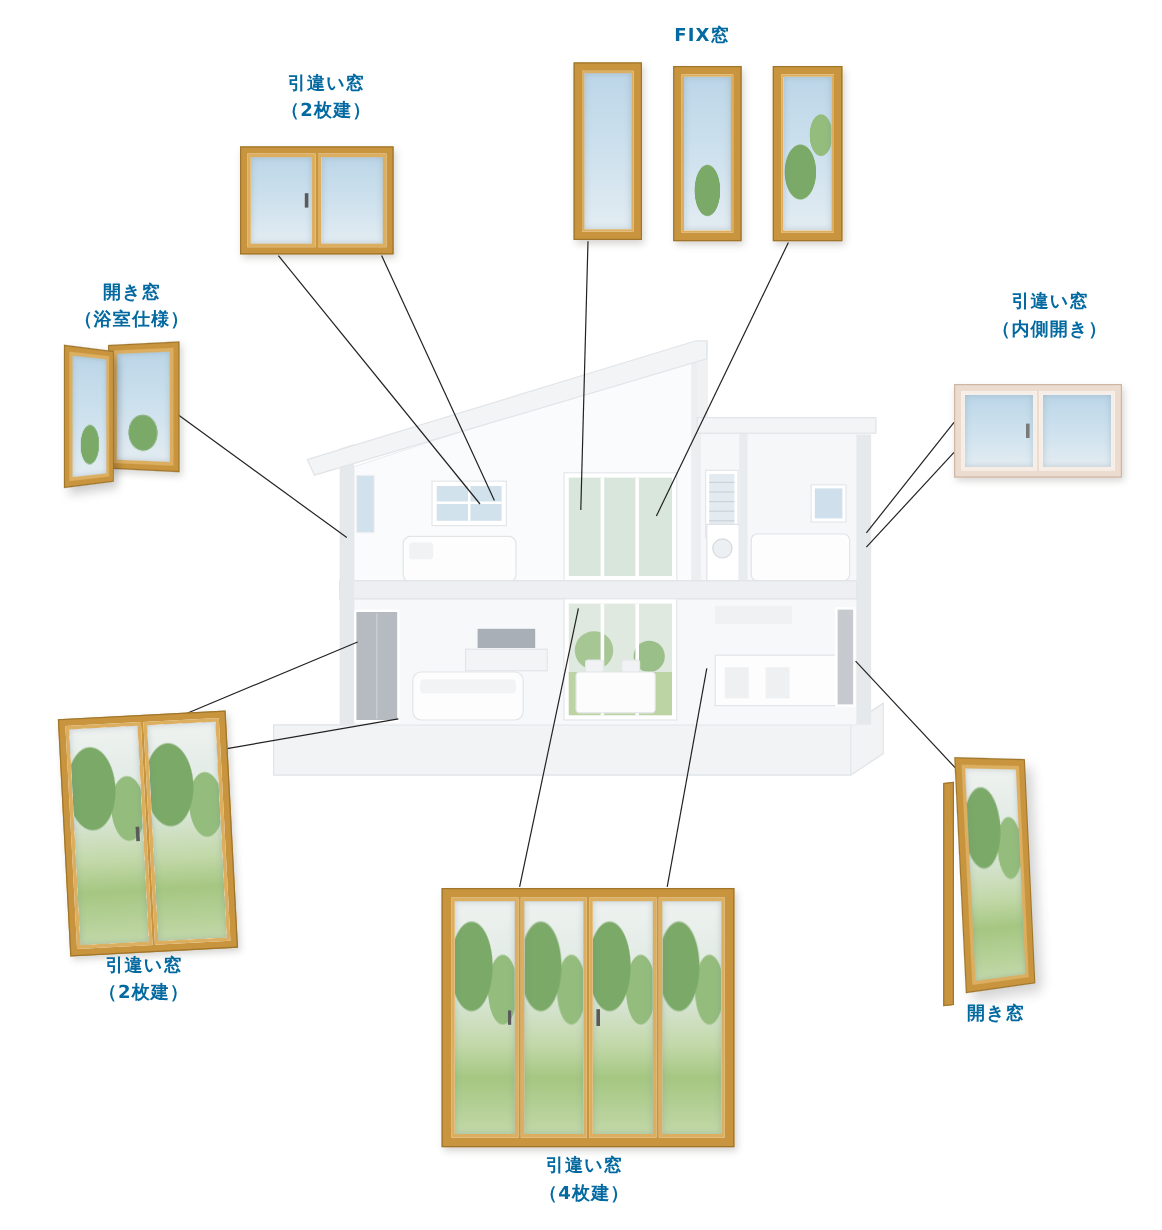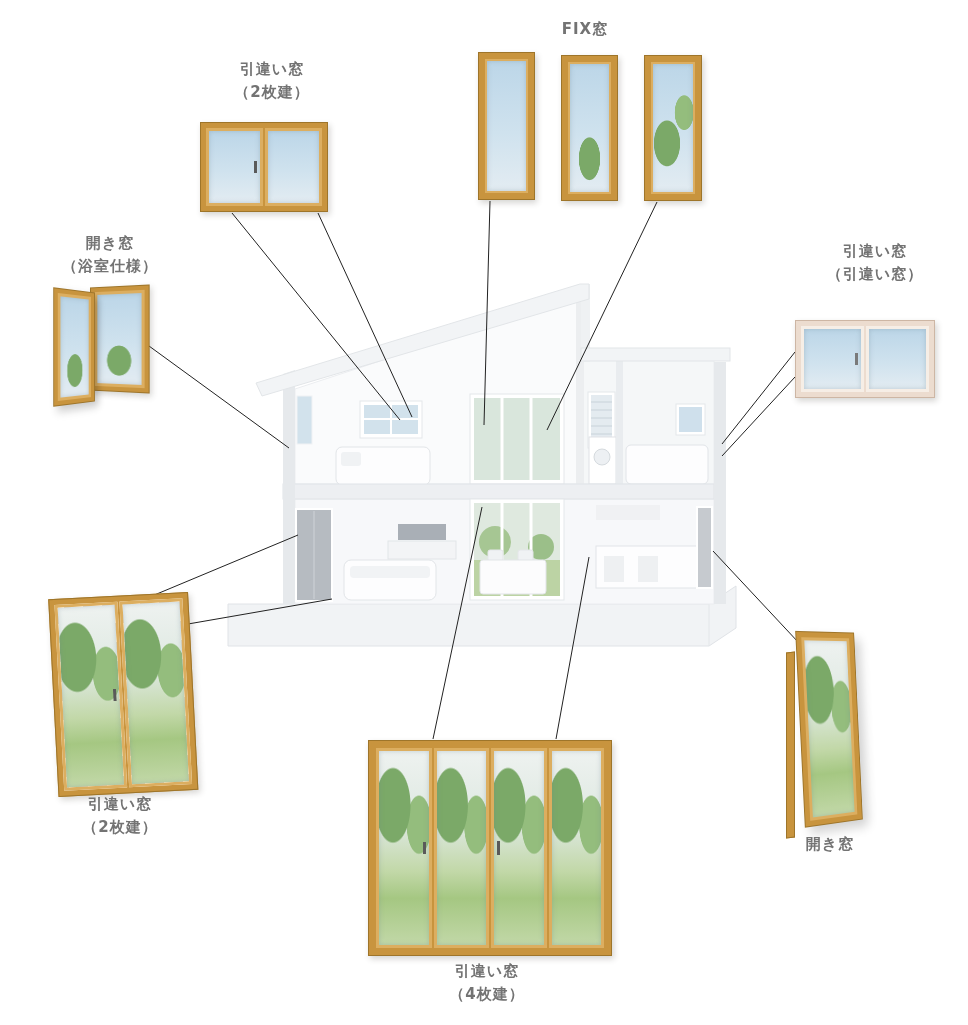--- a/index.html
+++ b/index.html
@@ -1,21 +1,21 @@
 <!DOCTYPE html>
 <html style="--wood_frame: #c8943e; --wood_light: #dcae60; --wood_dark: #9e752a; --bath_frame: #ecdccf; --sky_top: #bcd6e8; --sky_mid: #cfe2ee; --sky_bot: #e3ecf2; --foliage: #7ba968; --foliage2: #94bd7d; --lawn: #a5c782; --lawn2: #c2d8a8; --connector: #222222;"><head>
 <meta charset="utf-8">
 <style>
   html,body{margin:0;padding:0;background:#ffffff;}
   body{font-family:"DejaVu Sans","Liberation Sans",sans-serif;}
   .canvas{position:relative;width:968px;height:1025px;background:#ffffff;overflow:hidden;}
   .scene{position:absolute;left:0;top:0;}
 
   
-  .label{position:absolute;text-align:center;font-size:15px;font-weight:bold;color:#737373;line-height:1.55;letter-spacing:1px;}
+  .label{position:absolute;text-align:center;font-size:15px;font-weight:bold;color:#0369a1;line-height:1.55;letter-spacing:1px;}
 
   
   .window{position:absolute;box-sizing:border-box;background:var(--wood_frame);border:1px solid var(--wood_dark);
           box-shadow:2px 3px 6px rgba(50,45,35,.20);}
   .inner{position:absolute;inset:5px;display:flex;gap:2px;}
   .sash{position:relative;flex:1;box-sizing:border-box;border:3px solid var(--wood_light);
         box-shadow:inset 0 0 0 1px rgba(140,100,40,.45);overflow:hidden;background:#fff;}
   .glass{position:absolute;inset:0;box-shadow:inset 0 0 5px rgba(110,135,150,.35);}
 
   .glass-sky{background:linear-gradient(180deg,var(--sky_top) 0%,var(--sky_mid) 55%,var(--sky_bot) 100%);}
@@ -285,21 +285,21 @@
   <div class="label" style="left:192px;top:58px;width:160px">
     <div>引違い窓</div>
     <div>（2枚建）</div>
   </div>
   <div class="label" style="left:30px;top:232px;width:160px">
     <div>開き窓</div>
     <div>（浴室仕様）</div>
   </div>
   <div class="label" style="left:795px;top:240px;width:160px">
     <div>引違い窓</div>
-    <div>（引違い窓）</div>
+    <div>（内側開き）</div>
   </div>
   <div class="label" style="left:40px;top:793px;width:160px">
     <div>引違い窓</div>
     <div>（2枚建）</div>
   </div>
   <div class="label" style="left:718px;top:833px;width:224px">
     <div>開き窓</div>
   </div>
   <div class="label" style="left:407px;top:960px;width:160px">
     <div>引違い窓</div>

